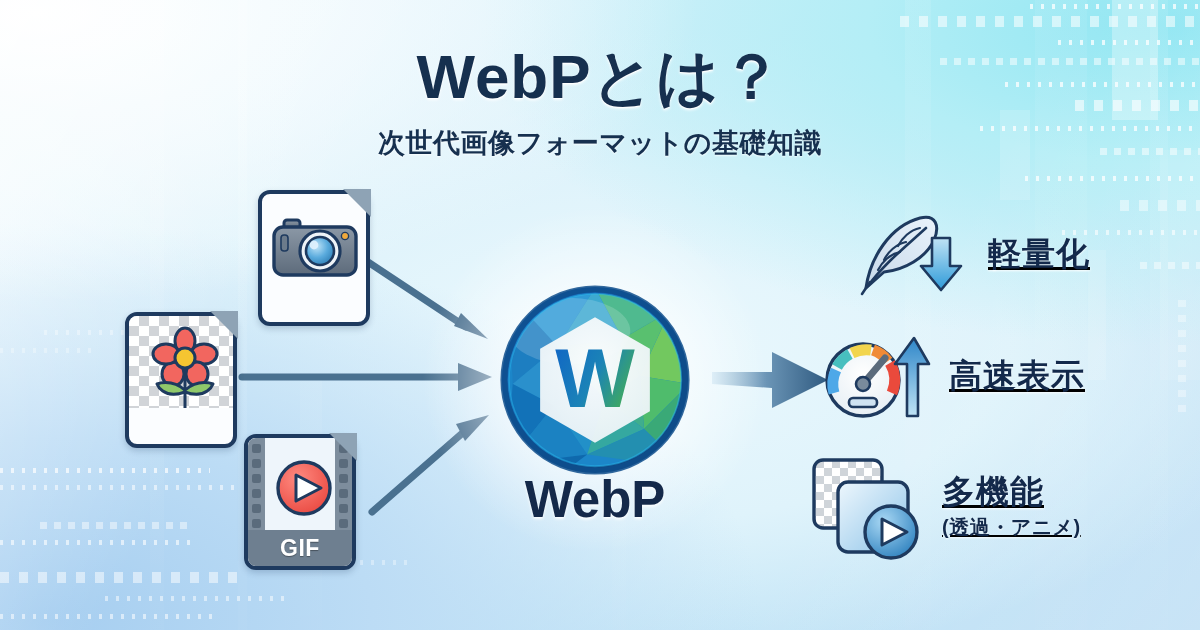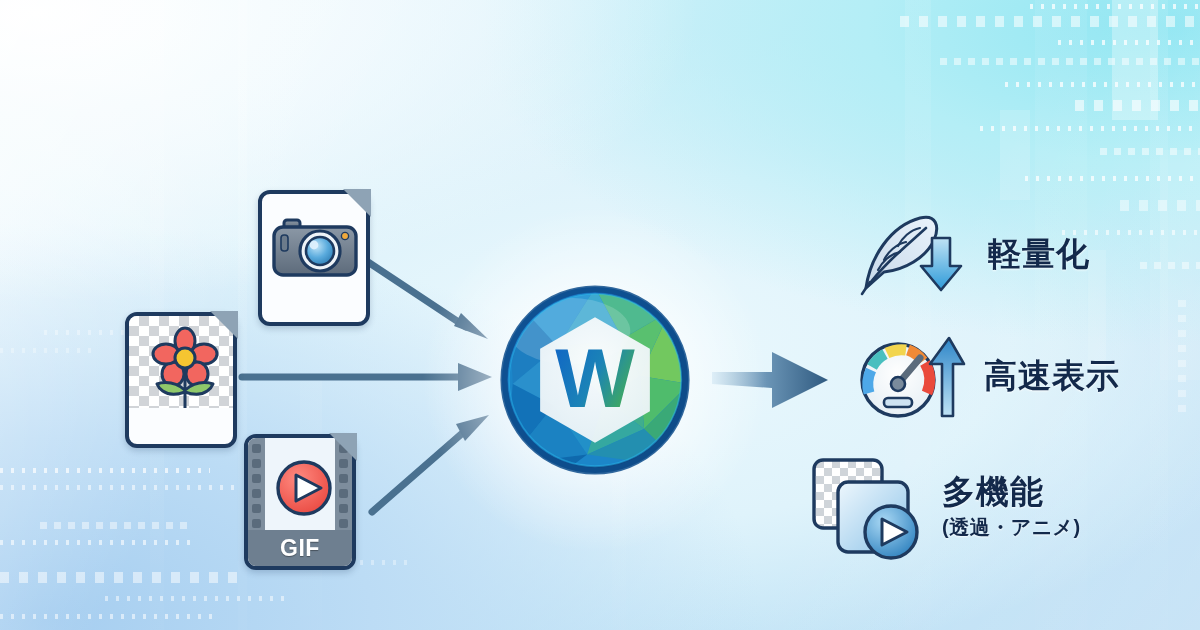--- a/index.html
+++ b/index.html
@@ -98,21 +98,21 @@
   }
   .webp-name{
     position:absolute;left:440px;top:470px;width:310px;text-align:center;
     font-size:51px;font-weight:bold;color:#14294a;
     text-shadow:0 2px 3px rgba(255,255,255,.9);
   }
 
   
   .benefit{position:absolute;display:flex;align-items:center;gap:18px;}
   .benefit .bicon{width:116px;height:92px;position:relative;flex:0 0 auto;}
-  .benefit .btext{display:flex;flex-direction:column;justify-content:center;}
+  .benefit .btext{display:flex;flex-direction:column;justify-content:center;text-decoration:underline;}
   .benefit .blabel{
     font-size:33px;font-weight:bold;color:#13294b;letter-spacing:1px;
     text-shadow:0 1px 2px rgba(255,255,255,.8);line-height:1.15;
   }
   .benefit .bsub{
     font-size:20px;font-weight:bold;color:#13294b;margin-top:4px;letter-spacing:.5px;
     text-shadow:0 1px 2px rgba(255,255,255,.8);
   }
 </style>
 </head>
@@ -155,20 +155,24 @@
   <div class="dots sm" style="left:0px;top:540px;width:195px;opacity:.6;"></div>
   <div class="dots tall" style="left:0px;top:572px;width:240px;opacity:.5;"></div>
   <div class="dots sm" style="left:105px;top:596px;width:180px;opacity:.5;"></div>
   <div class="dots sm" style="left:0px;top:614px;width:215px;opacity:.55;"></div>
   <div class="dots sm" style="left:44px;top:330px;width:120px;opacity:.35;"></div>
   <div class="dots sm" style="left:0px;top:348px;width:95px;opacity:.3;"></div>
   <div class="dots sm" style="left:250px;top:560px;width:160px;opacity:.35;"></div>
 
   <div class="bg-sheen"></div>
 
+  <div class="head">
+    <div class="title">WebPとは？</div>
+    <div class="subtitle">次世代画像フォーマットの基礎知識</div>
+  </div>
 
   <svg class="arrowsvg" viewBox="0 0 1200 630">
     <defs>
       <linearGradient id="agrad" x1="0" y1="0" x2="1" y2="0">
         <stop offset="0" stop-color="#6f91ad"></stop>
         <stop offset="1" stop-color="#3f6486"></stop>
       </linearGradient>
       <linearGradient id="bigarrow" x1="0" y1="0" x2="1" y2="0">
         <stop offset="0" stop-color="#c9e4f3"></stop>
         <stop offset="0.45" stop-color="#6d97b8"></stop>
@@ -334,20 +338,21 @@
       </g>
       <circle cx="100" cy="100" r="93" fill="none" stroke="#0e4d8c" stroke-width="7" opacity=".85"></circle>
       <circle cx="100" cy="100" r="88" fill="none" stroke="#2bbdf0" stroke-width="2" opacity=".45"></circle>
 
       <polygon points="100,36 156,68 156,132 100,164 44,132 44,68" fill="url(#hexsh)" opacity=".96"></polygon>
 
       <text x="100" y="128" text-anchor="middle" font-family="Liberation Sans, sans-serif" font-size="86" font-weight="bold" fill="url(#wg)">W</text>
     </svg>
   </div>
 
+  <div class="webp-name">WebP</div>
 
   <div class="benefit" style="left:854px;top:208px;">
     <div class="bicon">
       <svg viewBox="0 0 116 92" width="116" height="92">
         <defs>
           <linearGradient id="featherg" x1="0" y1="1" x2="1" y2="0">
             <stop offset="0" stop-color="#c7d9ea"></stop>
               <stop offset="100%" stop-color="#eaf3fb"></stop>
           </linearGradient>
           <linearGradient id="dng" x1="0" y1="0" x2="0" y2="1">
@@ -364,21 +369,21 @@
           <path d="M8,86 L16,74" fill="none" stroke-width="2.6"></path>
         </g>
         <path d="M78,30 L96,30 L96,58 L107,58 L87,82 L67,58 L78,58 Z" fill="url(#dng)" stroke="#1e3a5f" stroke-width="2.6" stroke-linejoin="round"></path>
       </svg>
     </div>
     <div class="btext">
       <div class="blabel">軽量化</div>
     </div>
   </div>
 
-  <div class="benefit" style="left:850px;top:330px;">
+  <div class="benefit" style="left:815px;top:330px;">
     <div class="bicon">
       <svg viewBox="0 0 116 92" width="116" height="92">
         <defs>
           <linearGradient id="upg" x1="0" y1="1" x2="0" y2="0">
             <stop offset="0" stop-color="#bfe3f5"></stop>
               <stop offset="100%" stop-color="#2e86c8"></stop>
           </linearGradient>
           <radialGradient id="dialg" cx="50%" cy="42%" r="70%">
             <stop offset="0" stop-color="#ffffff"></stop>
               <stop offset="100%" stop-color="#e2ecf3"></stop>

